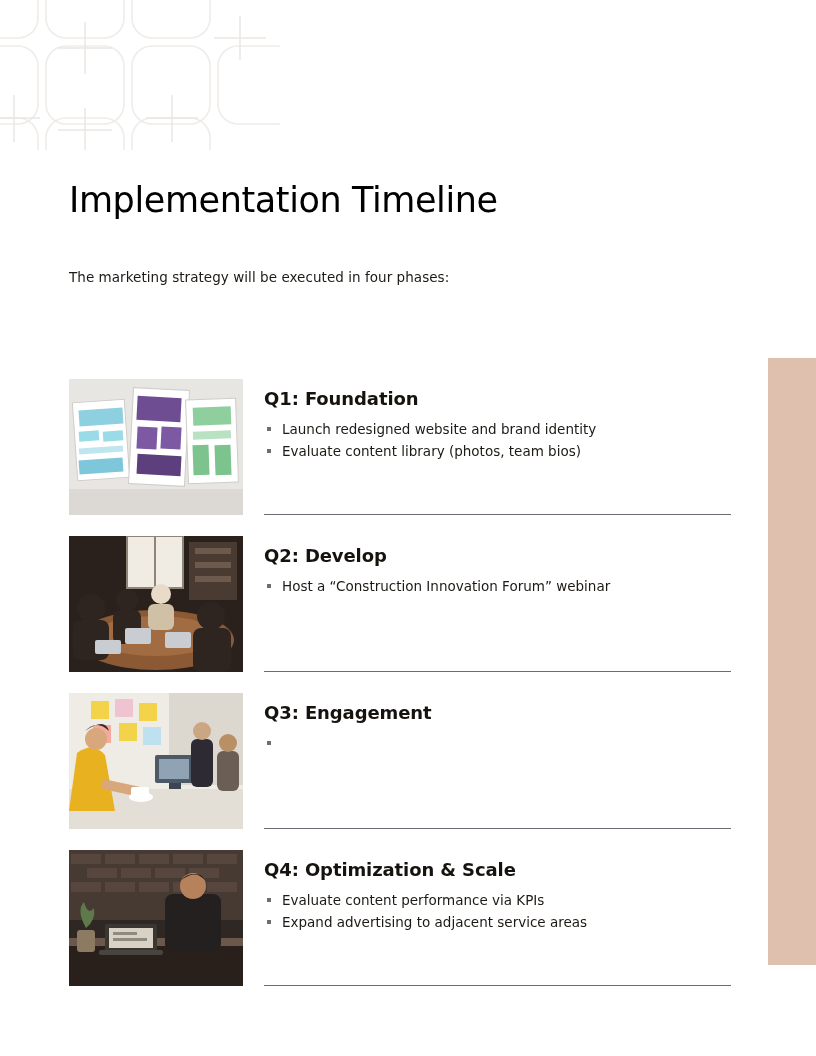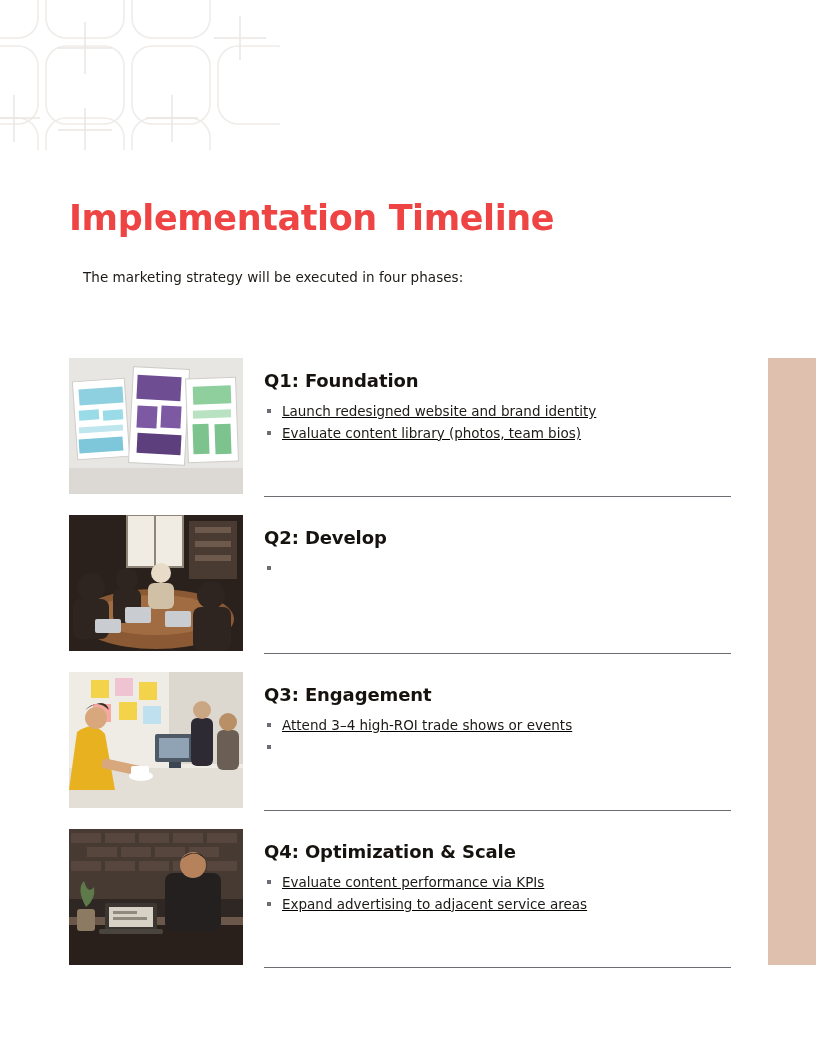--- a/index.html
+++ b/index.html
@@ -32,49 +32,49 @@
     right: 0;
     top: 358px;
     width: 48px;
     height: 607px;
     background: #dfc0ae;
   }
 
   .page-title {
     position: absolute;
     left: 69px;
-    top: 176px;
+    top: 158px;
     font-family: "DejaVu Sans", sans-serif;
     font-size: 35px;
-    font-weight: 700;
+    font-weight: 400;
     letter-spacing: -0.4px;
-    color: #ef4444;
+    color: #000000;
     line-height: 1.1;
   }
 
   .intro {
     position: absolute;
-    left: 83px;
+    left: 69px;
     top: 255px;
     font-size: 13.5px;
     color: #1d1a16;
     letter-spacing: 0.05px;
   }
 
   .timeline {
     position: absolute;
     left: 69px;
     top: 358px;
     width: 662px;
   }
 
   .phase {
     position: relative;
     display: flex;
-    align-items: flex-start;
+    align-items: flex-end;
     height: 157px;
   }
 
   .thumb {
     width: 174px;
     height: 136px;
     flex: 0 0 174px;
     overflow: hidden;
     position: relative;
     background: #cfcfcf;
@@ -95,21 +95,20 @@
     font-weight: 700;
     color: #16130f;
     letter-spacing: -0.1px;
     margin: 0 0 10px 0;
   }
 
   .bullets {
     margin: 0;
     padding: 0;
     list-style: none;
-    text-decoration: underline;
   }
   .bullets li {
     font-size: 13.5px;
     color: #1d1a16;
     line-height: 1.62;
     padding-left: 18px;
     position: relative;
     white-space: nowrap;
   }
   .bullets li .sq {
@@ -222,20 +221,21 @@
           <rect x="56" y="92" width="26" height="16" rx="2"></rect>
           <rect x="96" y="96" width="26" height="16" rx="2"></rect>
           <rect x="26" y="104" width="26" height="14" rx="2"></rect>
         </g>
       </svg>
     </div>
     <div class="phase-body">
       <div class="phase-title">Q2: Develop</div>
       <ul class="bullets">
         <li><span class="sq"></span></li>
+        <li><span class="sq"></span><span>Host a “Construction Innovation Forum” webinar</span></li>
       </ul>
     </div>
   </div>
 
   <div class="phase">
     <div class="thumb">
       <svg viewBox="0 0 174 136" xmlns="http://www.w3.org/2000/svg">
         <rect width="174" height="136" fill="#efece6"></rect>
         <rect x="100" y="0" width="74" height="92" fill="#dcd8d0"></rect>
         <g>
@@ -266,21 +266,21 @@
           <rect x="148" y="58" width="22" height="40" rx="6" fill="#6b5f55"></rect>
           <circle cx="159" cy="50" r="9" fill="#b98f66"></circle>
         </g>
         <ellipse cx="72" cy="104" rx="12" ry="5" fill="#ffffff"></ellipse>
         <rect x="62" y="94" width="18" height="12" rx="2" fill="#ffffff"></rect>
       </svg>
     </div>
     <div class="phase-body">
       <div class="phase-title">Q3: Engagement</div>
       <ul class="bullets">
-        <li><span class="sq"></span><span>Attend 3–4 high-ROI trade shows or events</span></li>
+        <li><span class="sq"></span></li>
         <li><span class="sq"></span></li>
       </ul>
     </div>
   </div>
 
   <div class="phase">
     <div class="thumb">
       <svg viewBox="0 0 174 136" xmlns="http://www.w3.org/2000/svg">
         <rect width="174" height="136" fill="#2f2724"></rect>
         <g fill="#473a33">

